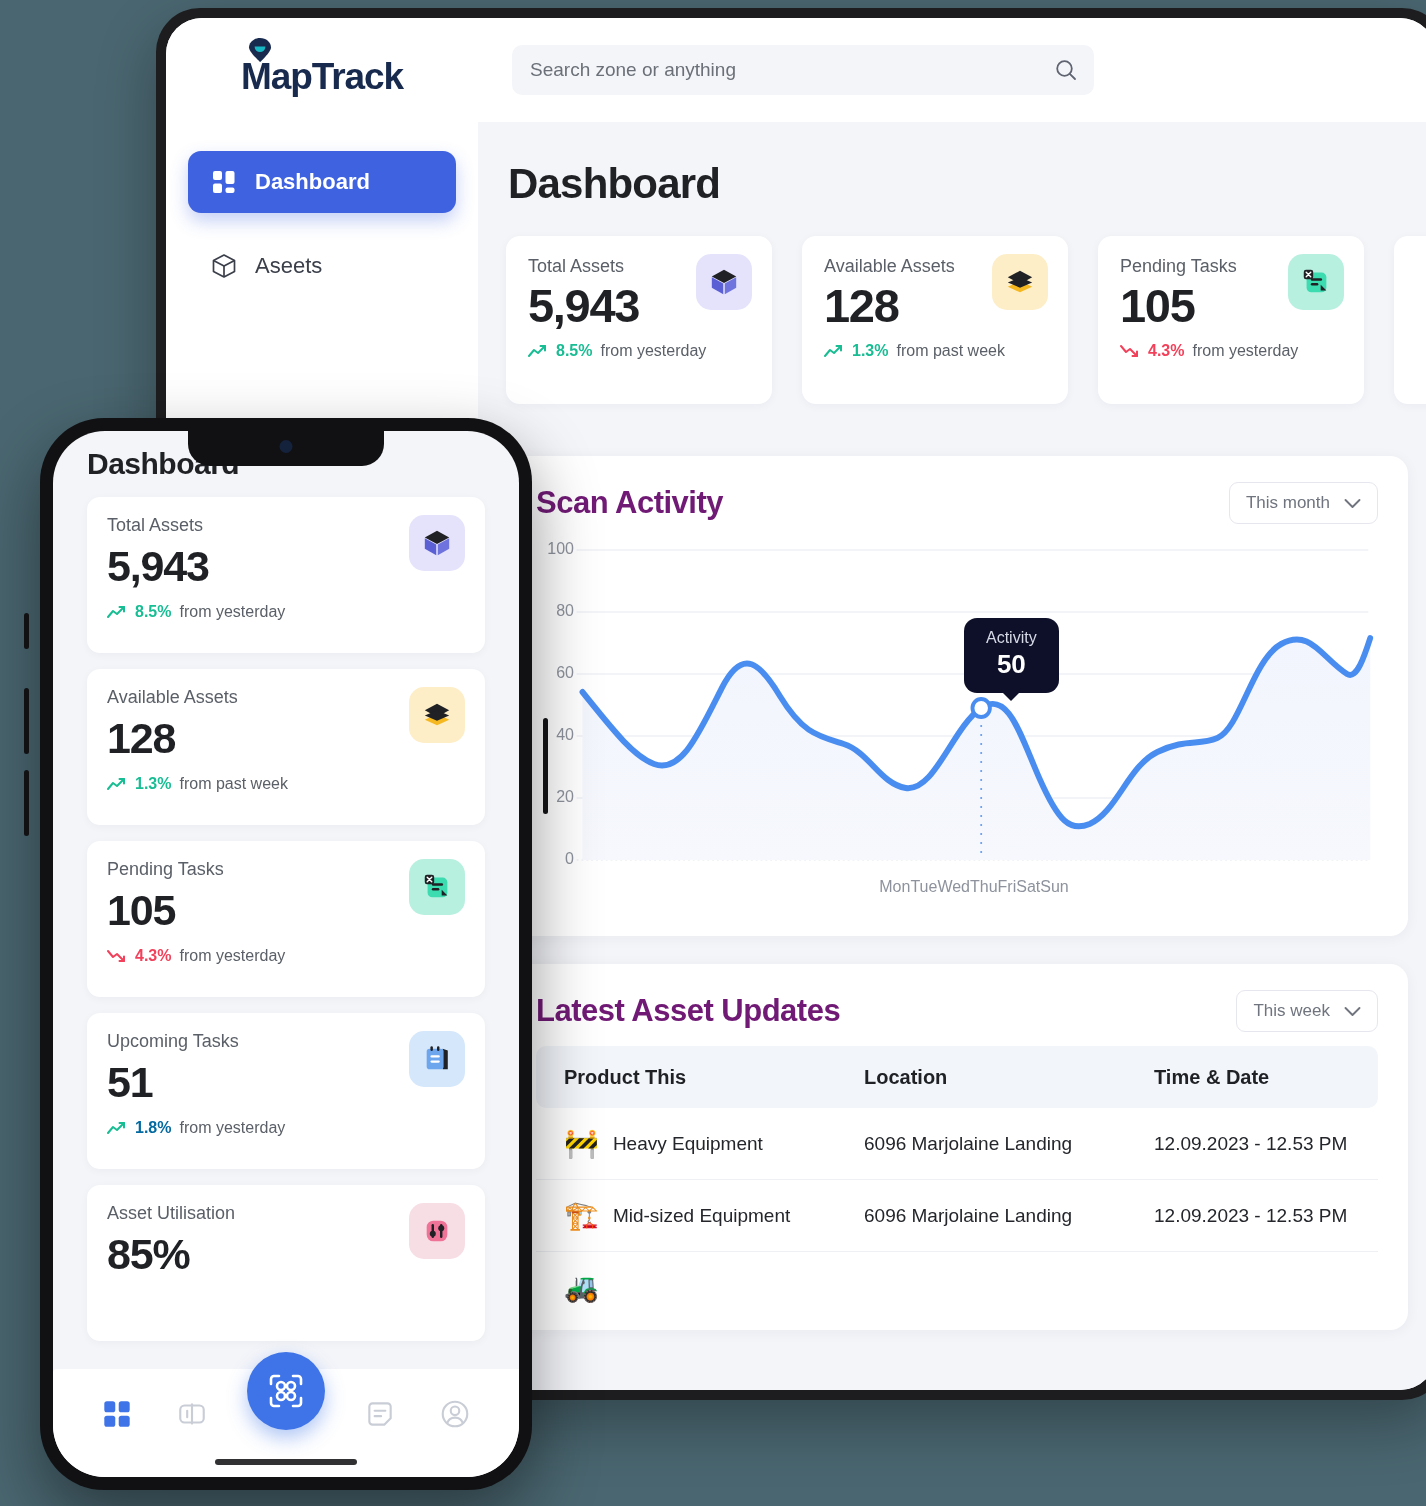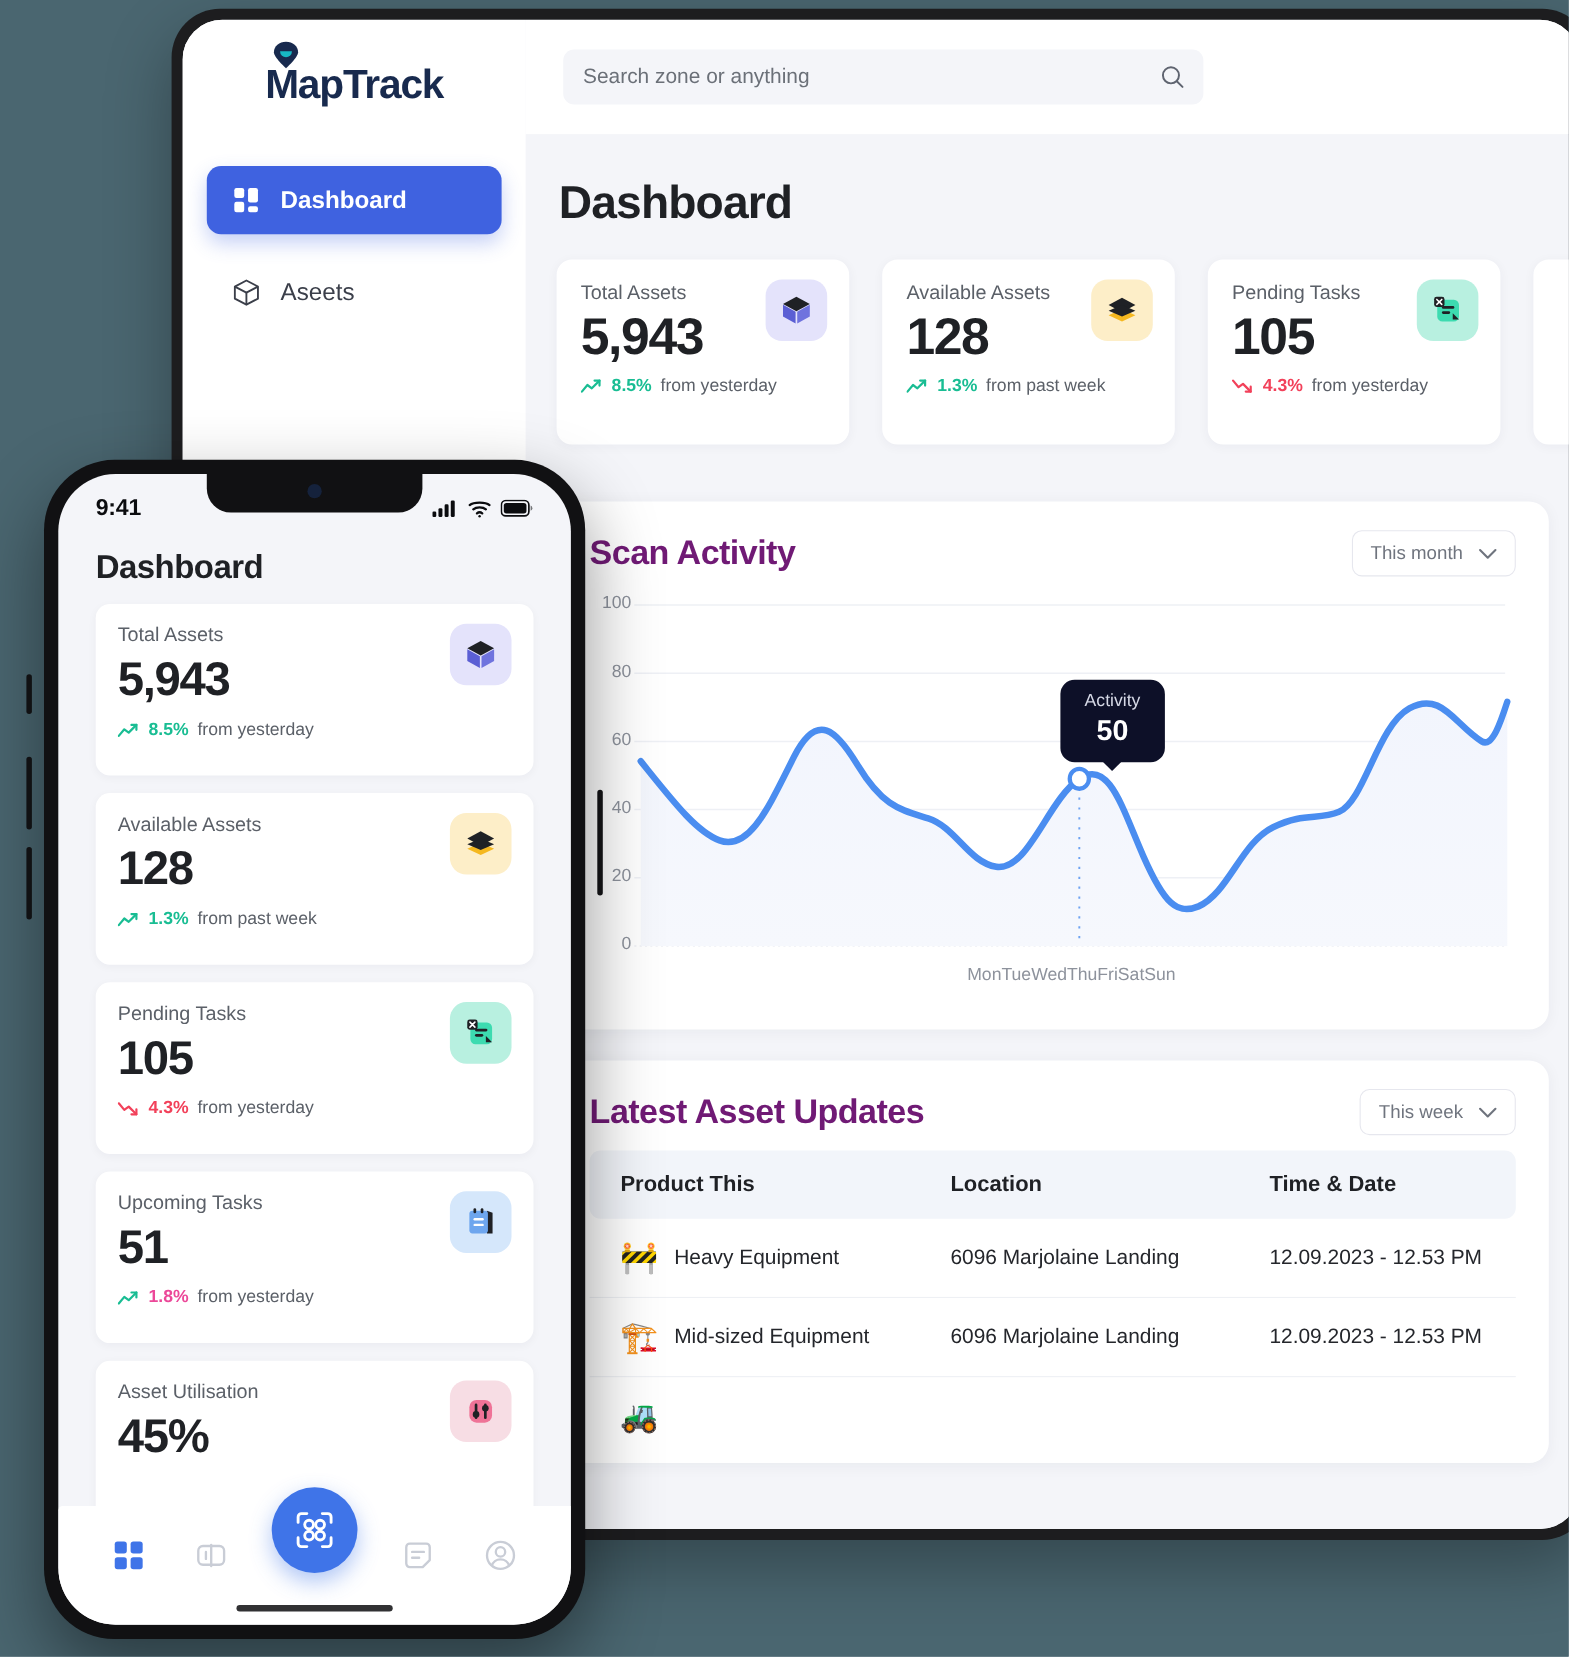--- a/index.html
+++ b/index.html
@@ -484,42 +484,20 @@
     <span class="phone-btn btn-mute"></span>
     <span class="phone-btn btn-vup"></span>
     <span class="phone-btn btn-vdn"></span>
     <span class="phone-btn btn-pwr"></span>
 
     <div class="phone-screen">
       <div class="notch">
         <span class="notch-cam"></span>
       </div>
 
-      <div class="status-bar">
-        <div class="status-time">9:41</div>
-        <div class="status-icons">
-          <svg width="24" height="17" viewBox="0 0 24 17">
-            <rect x="0" y="11" width="3.6" height="5" rx="1.2" fill="#0b0c0f"></rect>
-            <rect x="5.6" y="8" width="3.6" height="8" rx="1.2" fill="#0b0c0f"></rect>
-            <rect x="11.2" y="4.5" width="3.6" height="11.5" rx="1.2" fill="#0b0c0f"></rect>
-            <rect x="16.8" y="1" width="3.6" height="15" rx="1.2" fill="#0b0c0f"></rect>
-          </svg>
-          <svg width="22" height="17" viewBox="0 0 22 17" fill="none" stroke="#0b0c0f" stroke-width="2.1" stroke-linecap="round">
-            <path d="M2 5.2 C5.6 2.1 16.4 2.1 20 5.2"></path>
-            <path d="M5.3 9 C8 6.6 14 6.6 16.7 9"></path>
-            <path d="M8.6 12.7 C10.1 11.4 11.9 11.4 13.4 12.7"></path>
-            <circle cx="11" cy="15.3" r="1.1" fill="#0b0c0f" stroke="none"></circle>
-          </svg>
-          <svg width="30" height="16" viewBox="0 0 30 16">
-            <rect x="0.8" y="1" width="25" height="14" rx="4" fill="none" stroke="#0b0c0f" stroke-width="1.5"></rect>
-            <rect x="3" y="3.2" width="20.6" height="9.6" rx="2.4" fill="#0b0c0f"></rect>
-            <path d="M27.4 5.6 v4.8 a2.6 2.6 0 0 0 0 -4.8 Z" fill="#0b0c0f" opacity=".55"></path>
-          </svg>
-        </div>
-      </div>
 
       <div class="phone-title">Dashboard</div>
 
       <div class="phone-scroll">
 
         <div class="m-card">
           <div class="m-label">Total Assets</div>
           <div class="m-value">5,943</div>
           <div class="m-trend">
             <svg width="20" height="14" viewBox="0 0 20 14" fill="none" stroke="#19bd93" stroke-width="2" stroke-linecap="round" stroke-linejoin="round">
@@ -582,38 +560,38 @@
         </div>
 
         <div class="m-card">
           <div class="m-label">Upcoming Tasks</div>
           <div class="m-value">51</div>
           <div class="m-trend">
             <svg width="20" height="14" viewBox="0 0 20 14" fill="none" stroke="#19bd93" stroke-width="2" stroke-linecap="round" stroke-linejoin="round">
               <polyline points="1,12 6,6 10,9 17,2"></polyline>
                 <polyline points="12.5,2 17,2 17,6.5"></polyline>
             </svg>
-            <b style="color:#ec4899">1.8%</b>
+            <b style="color:#0369a1">1.8%</b>
             <span>from yesterday</span>
           </div>
           <div class="m-ico" style="background:#d5e7fb">
             <svg width="30" height="30" viewBox="0 0 32 32">
               <path d="M22 5 L27.5 7 L27.5 27 L22 27 Z" fill="#1f2125"></path>
               <rect x="5" y="5" width="18" height="22" rx="3" fill="#6ea6ee"></rect>
               <rect x="9" y="12" width="10" height="2.4" rx="1.2" fill="#ffffff"></rect>
               <rect x="9" y="17.5" width="10" height="2.4" rx="1.2" fill="#ffffff"></rect>
               <rect x="9" y="2.5" width="2.6" height="5" rx="1.3" fill="#1f2125"></rect>
               <rect x="16" y="2.5" width="2.6" height="5" rx="1.3" fill="#1f2125"></rect>
             </svg>
           </div>
         </div>
 
         <div class="m-card">
           <div class="m-label">Asset Utilisation</div>
-          <div class="m-value">45%</div>
+          <div class="m-value">85%</div>
           <div class="m-ico" style="background:#f7dde4">
             <svg width="30" height="30" viewBox="0 0 32 32">
               <rect x="5" y="5" width="22" height="22" rx="7" fill="#ef7397"></rect>
               <rect x="10.2" y="8.5" width="2.6" height="15" rx="1.3" fill="#1f2125"></rect>
               <rect x="19.2" y="8.5" width="2.6" height="15" rx="1.3" fill="#1f2125"></rect>
               <circle cx="11.5" cy="19" r="3.2" fill="#1f2125"></circle>
               <circle cx="20.5" cy="13" r="3.2" fill="#1f2125"></circle>
             </svg>
           </div>
         </div>

